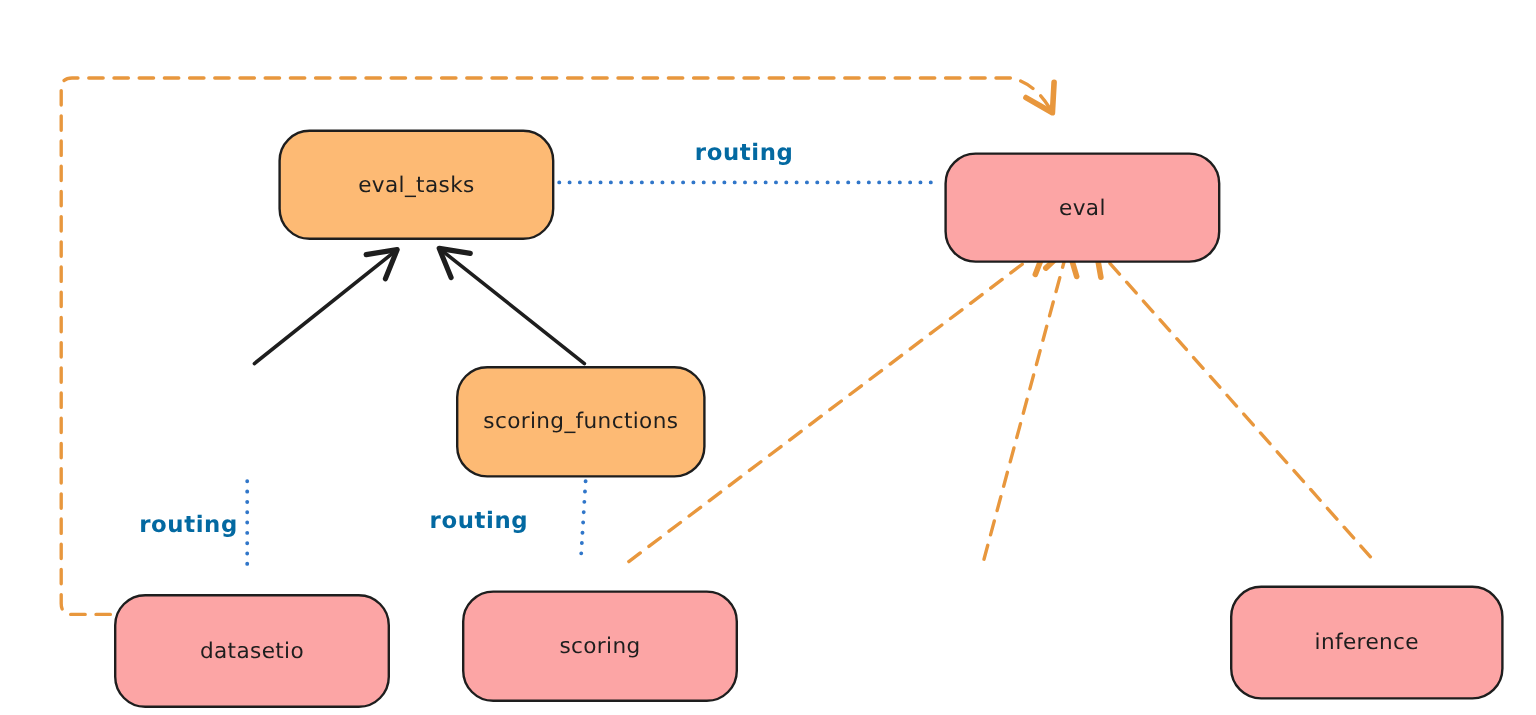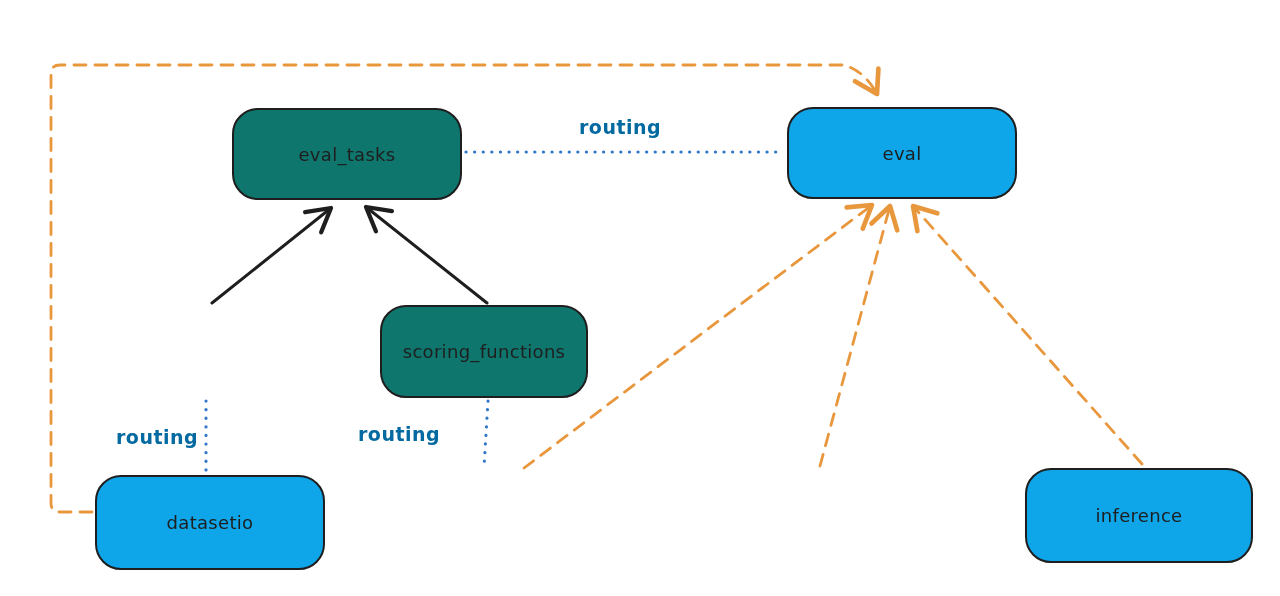--- a/index.html
+++ b/index.html
@@ -14,22 +14,22 @@
   .node{
     position:absolute;
     box-sizing:border-box;
     border:2.5px solid #1e1e1e;
     border-radius:26px;
     display:flex;align-items:center;justify-content:center;
     font-size:18px;
     letter-spacing:0.3px;
     color:#1e1e1e;
   }
-  .node.blue{background:#0f766e;}
-  .node.green{background:#0ea5e9;}
+  .node.blue{background:#fdba74;}
+  .node.green{background:#fca5a5;margin-top:20px;}
   .edge-label{
     position:absolute;
     color:#0369a1;
     font-size:19px;
     font-weight:600;
     letter-spacing:0.5px;
     white-space:nowrap;
   }
 </style>
 </head>
@@ -57,19 +57,20 @@
     <path d="M 92 512 L 60 512 Q 51 512 51 503 L 51 74 Q 51 65 60 65 L 843 65 Q 864 70 877 94" fill="none" stroke="#e8973d" stroke-width="2.8" stroke-linecap="round" stroke-dasharray="12 9" marker-end="url(#arrow-orange)"></path>
     <path d="M 524 468 L 872 205" fill="none" stroke="#e8973d" stroke-width="2.8" stroke-linecap="round" stroke-dasharray="12 9" marker-end="url(#arrow-orange)"></path>
     <path d="M 820 466 L 890 206" fill="none" stroke="#e8973d" stroke-width="2.8" stroke-linecap="round" stroke-dasharray="12 9" marker-end="url(#arrow-orange)"></path>
     <path d="M 1142 464 L 913 206" fill="none" stroke="#e8973d" stroke-width="2.8" stroke-linecap="round" stroke-dasharray="12 9" marker-end="url(#arrow-orange)"></path>
   </svg>
 
   <div class="node blue" style="left:232px;top:108px;width:230px;height:92px">eval_tasks</div>
   <div class="node green" style="left:787px;top:107px;width:230px;height:92px">eval</div>
   <div class="node blue" style="left:380px;top:305px;width:208px;height:93px">scoring_functions</div>
   <div class="node green" style="left:95px;top:475px;width:230px;height:95px">datasetio</div>
+  <div class="node green" style="left:385px;top:472px;width:230px;height:93px">scoring</div>
   <div class="node green" style="left:1025px;top:468px;width:228px;height:95px">inference</div>
 
   <div class="edge-label" style="left:579px;top:116px">routing</div>
   <div class="edge-label" style="left:116px;top:426px">routing</div>
   <div class="edge-label" style="left:358px;top:423px">routing</div>
 
 </div>
 
 </body></html>

